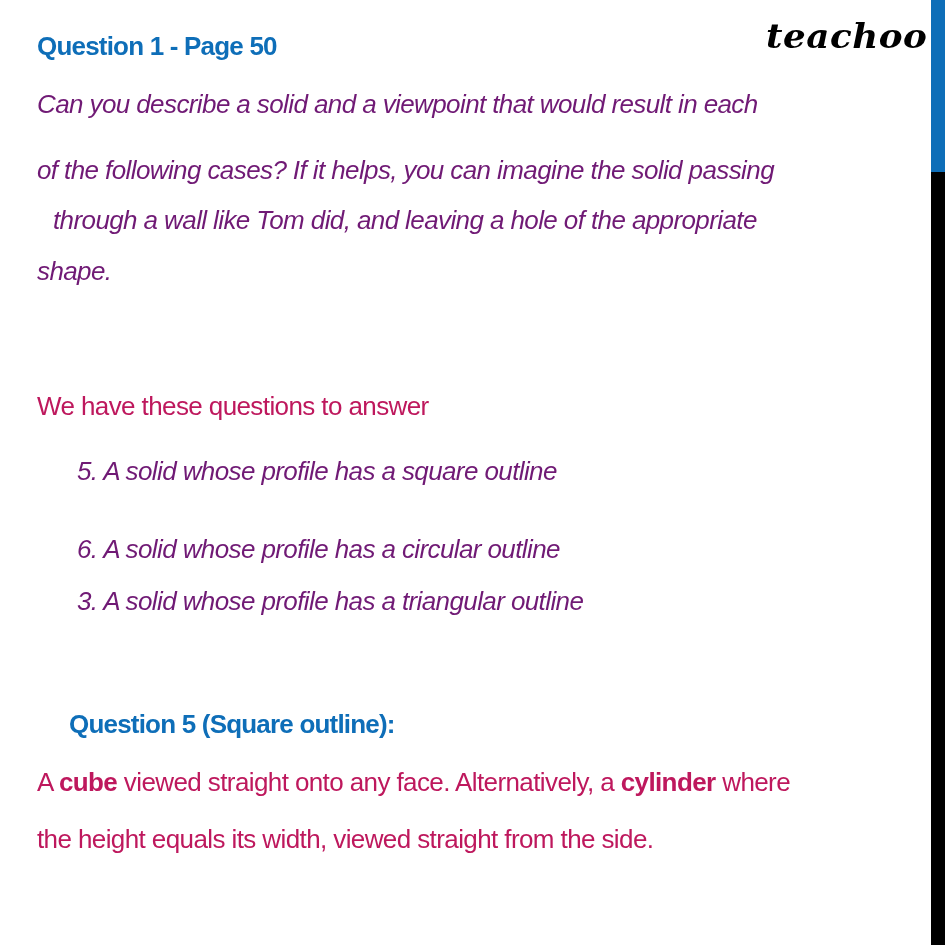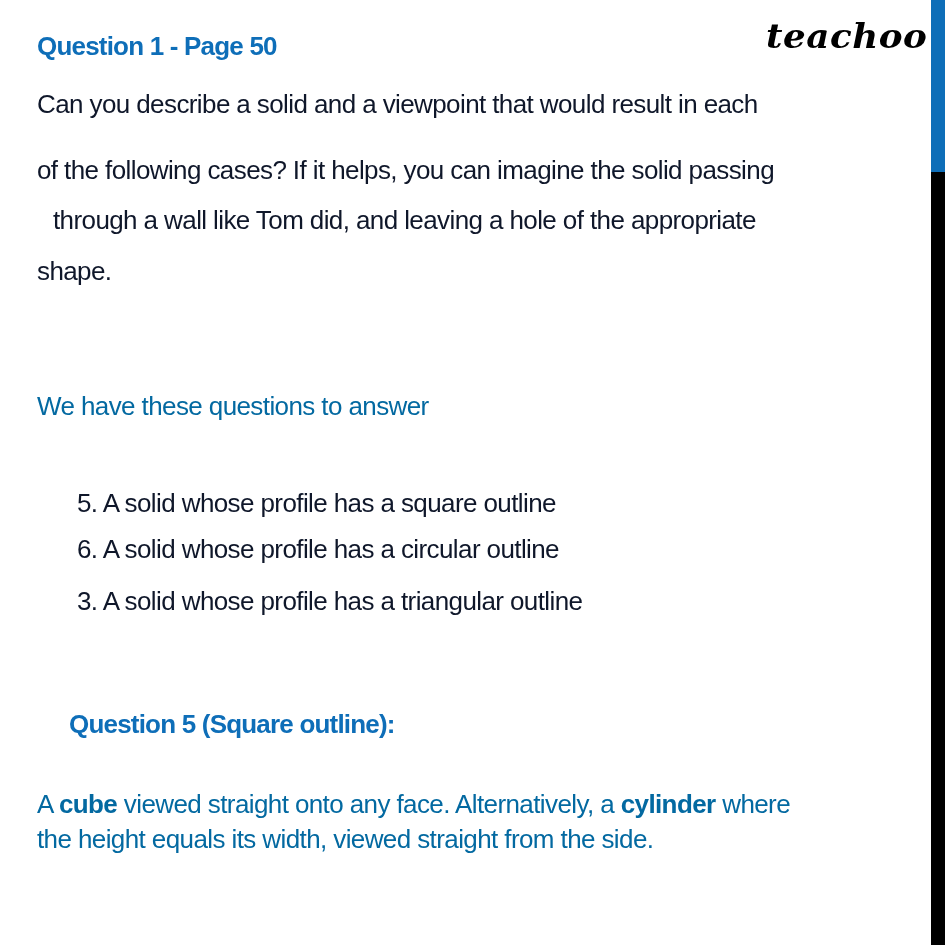--- a/index.html
+++ b/index.html
@@ -15,22 +15,22 @@
       font-family: "Liberation Sans", sans-serif;
     }
     .line {
       position: absolute;
       left: 37px;
       white-space: nowrap;
       font-size: 26px;
       letter-spacing: -0.6px;
       line-height: 30px;
     }
-    .blue { color: #0f172a; }
-    .black { color: #0369a1; }
+    .blue { color: #701a75; font-style: italic; }
+    .black { color: #be185d; }
     .bold { font-weight: bold; }
     .heading {
       font-size: 26px;
       font-weight: bold;
       color: #0E6EB8;
       letter-spacing: -0.8px;
     }
     .list-item {
       left: 77px;
     }
@@ -79,28 +79,28 @@
   <div>
     <div class="line blue" style="top:89px;">Can you describe a solid and a viewpoint that would result in each</div>
     <div class="line blue" style="top:155px;">of the following cases? If it helps, you can imagine the solid passing</div>
     <div class="line blue" style="top:205px;margin-left:16px;">through a wall like Tom did, and leaving a hole of the appropriate</div>
     <div class="line blue" style="top:256px;">shape.</div>
   </div>
 
   <div class="line black" style="top:391px;">We have these questions to answer</div>
 
   <div>
-    <div class="line blue list-item" style="top:456px;margin-top:32px;">5. A solid whose profile has a square outline</div>
+    <div class="line blue list-item" style="top:456px;">5. A solid whose profile has a square outline</div>
     <div class="line blue list-item" style="top:534px;">6. A solid whose profile has a circular outline</div>
     <div class="line blue list-item" style="top:586px;">3. A solid whose profile has a triangular outline</div>
   </div>
 
   <div class="line heading" style="top:709px;margin-left:32px;">Question 5 (Square outline):</div>
 
-  <div class="line black" style="top:767px;margin-top:22px;">
+  <div class="line black" style="top:767px;">
     <span>A </span><span class="bold">cube</span><span> viewed straight onto any face. Alternatively, a </span><span class="bold">cylinder</span><span> where</span>
   </div>
   <div class="line black" style="top:824px;text-align:right;">the height equals its width, viewed straight from the side.</div>
 
   <div class="side-bar">
     <div class="seg-blue" style="background:#0E6EB8;"></div>
     <div class="seg-black" style="background:#000000;"></div>
   </div>
 
 </div>

